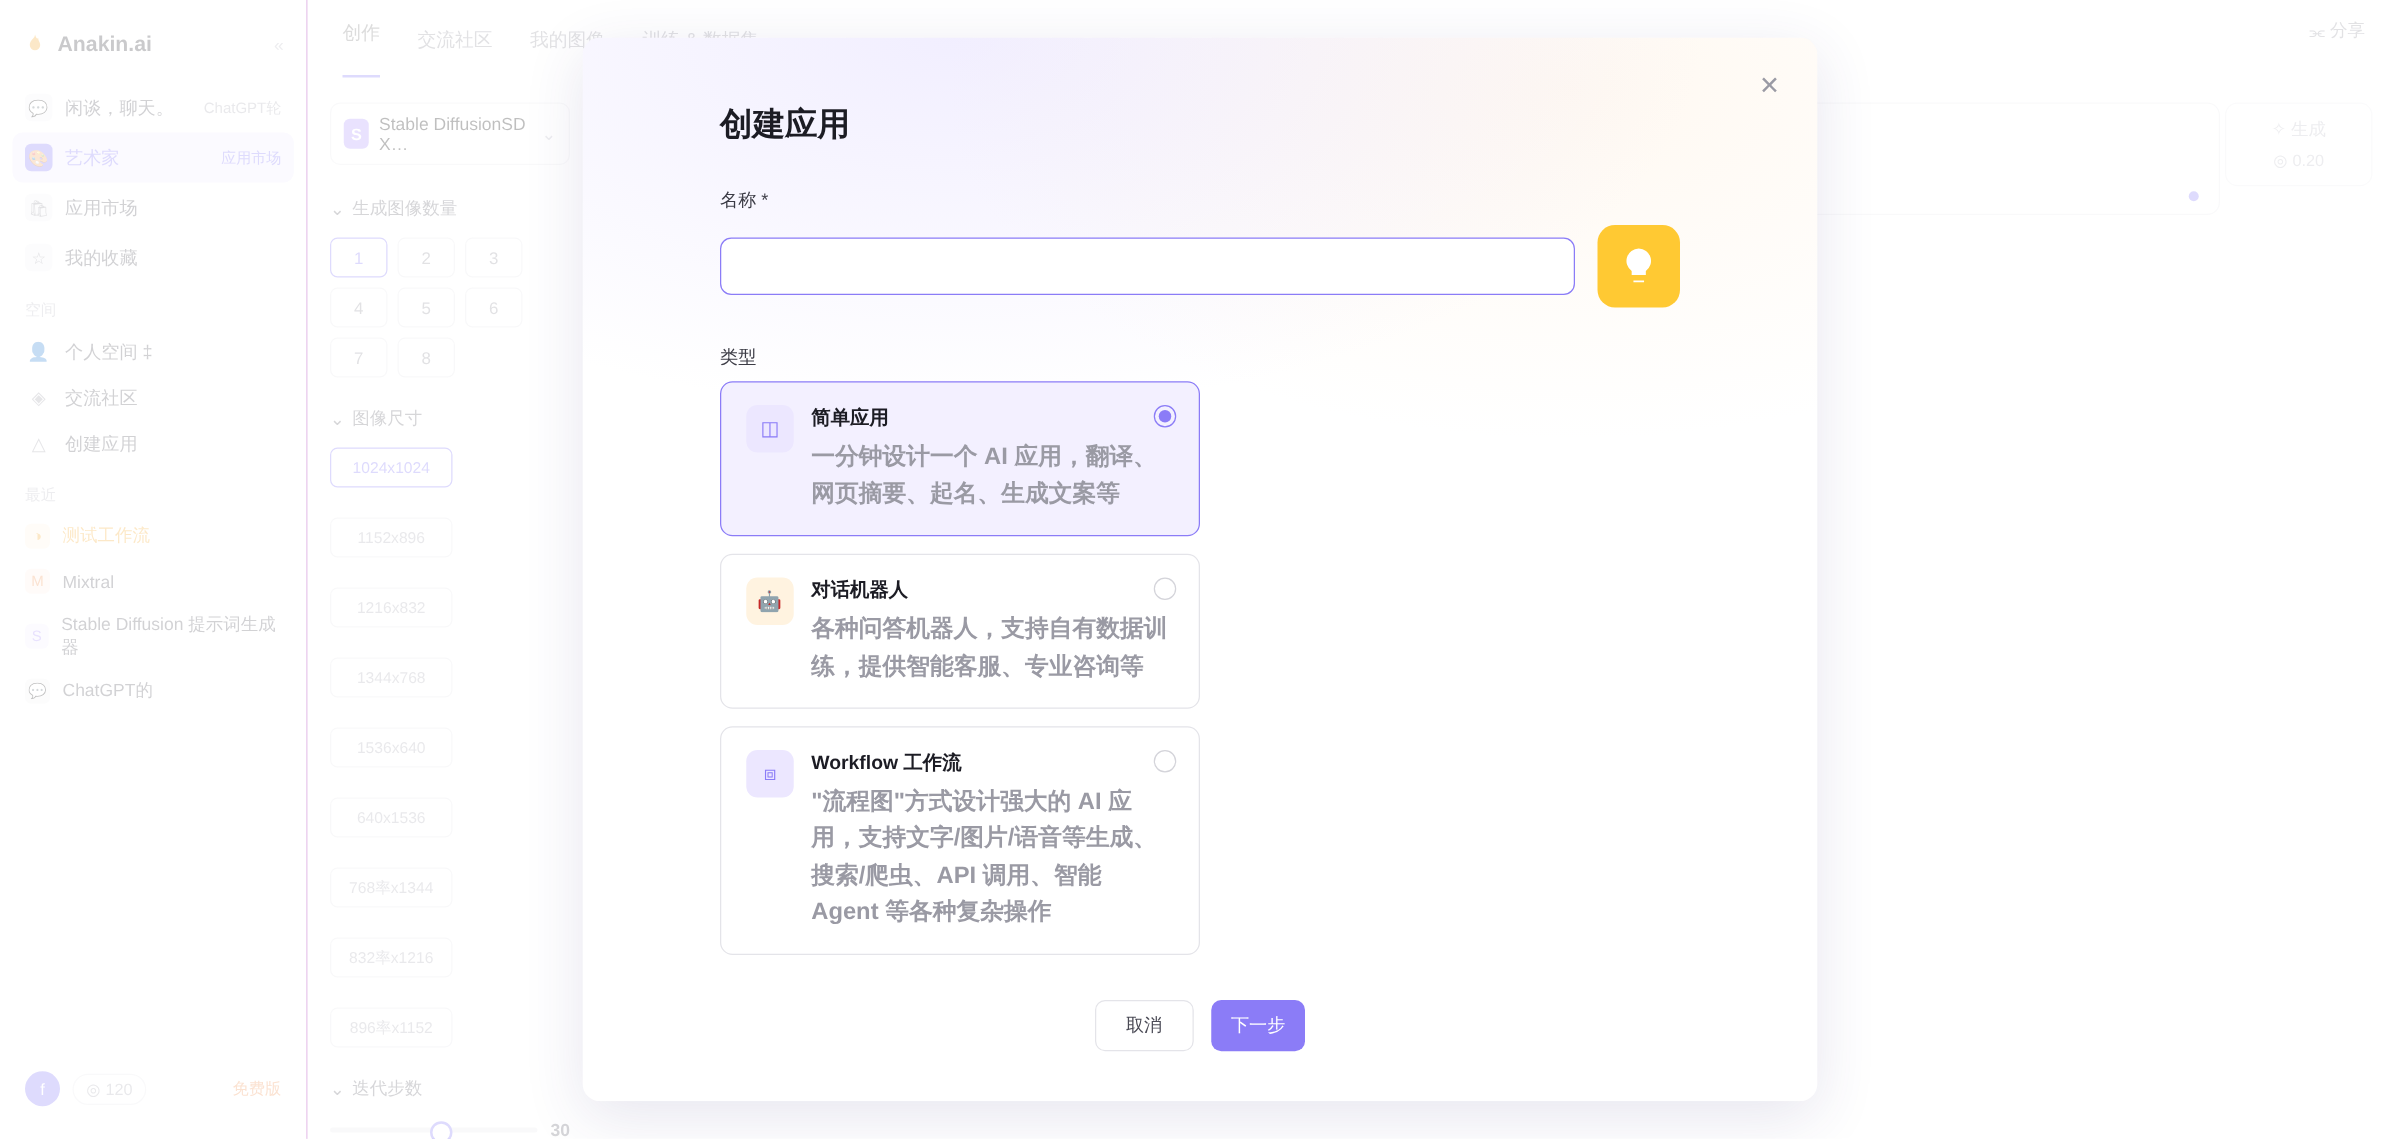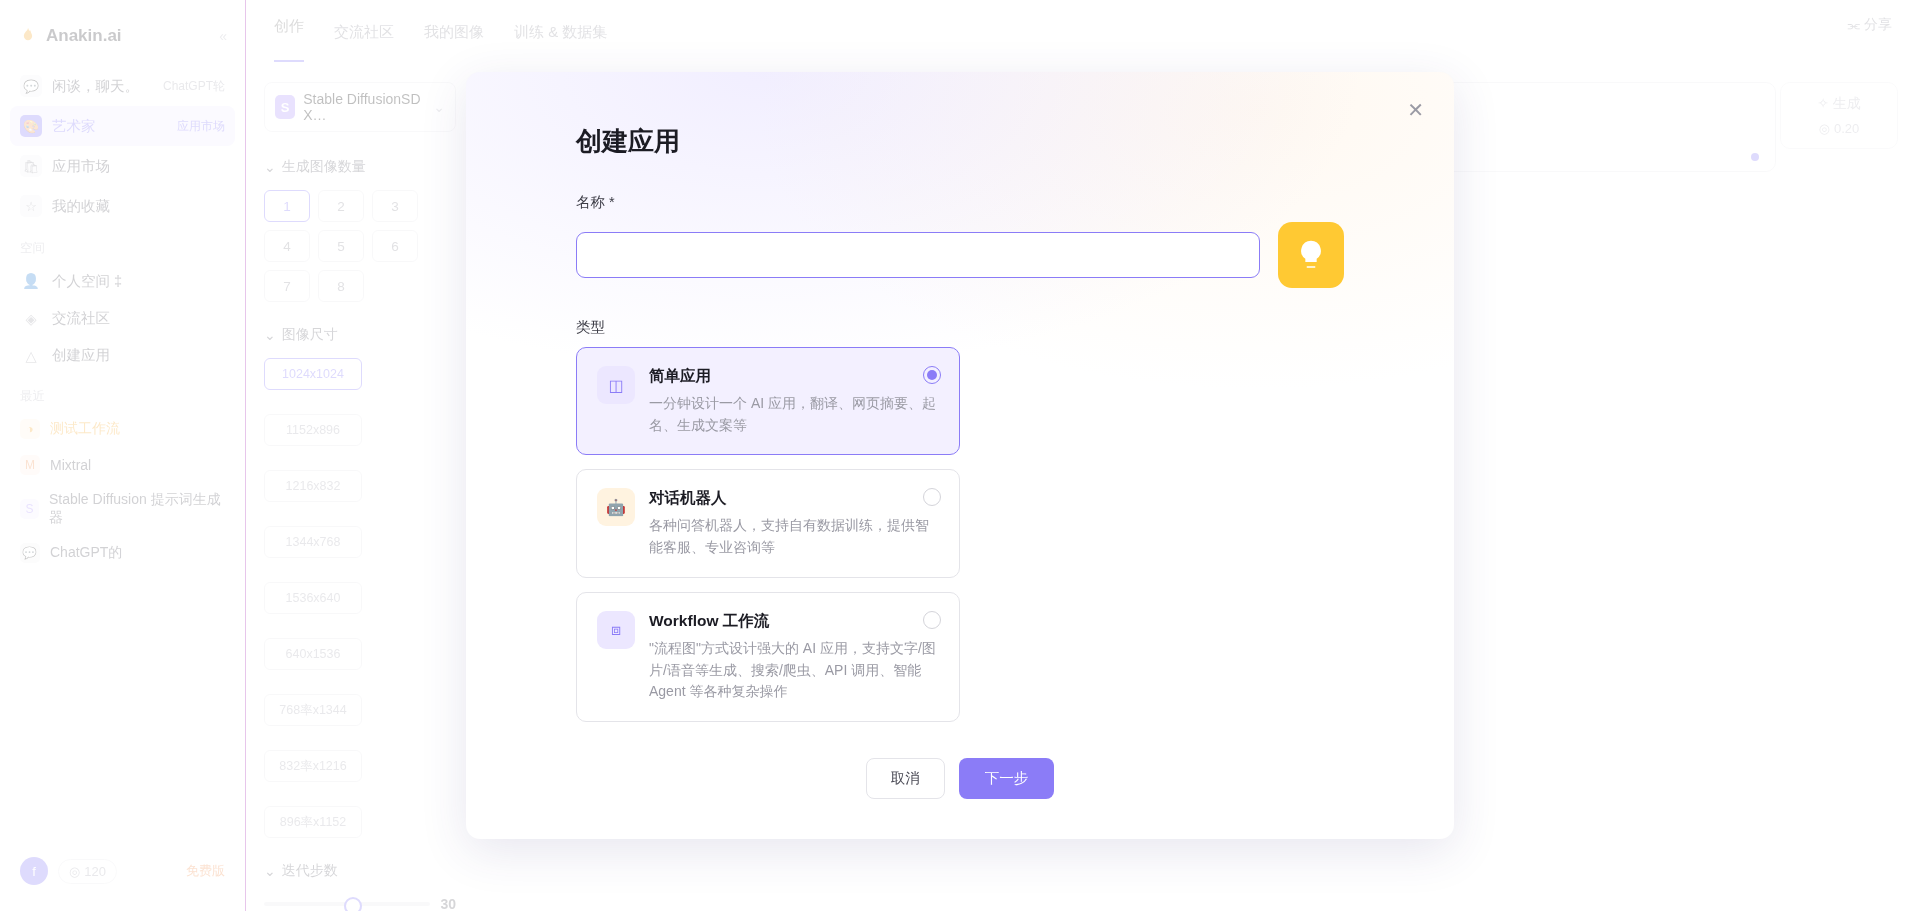--- a/index.html
+++ b/index.html
@@ -70,27 +70,27 @@
 .bulb-box { width: 66px; height: 66px; background: #ffc933; border-radius: 14px; display: flex; align-items: center; justify-content: center; }
 .type-grid { display: flex; flex-wrap: wrap; gap: 14px; }
 .type-card { width: 384px; border: 1px solid #e4e4e9; border-radius: 10px; padding: 18px 20px; display: flex; gap: 14px; position: relative; cursor: pointer; }
 .type-card.selected { background: #f3f0ff; border-color: #8b7cf7; }
 .type-icon { width: 38px; height: 38px; border-radius: 9px; display: flex; align-items: center; justify-content: center; flex-shrink: 0; }
 .type-icon.i1 { background: #ece7ff; color: #8b7cf7; }
 .type-icon.i2 { background: #fff3e0; color: #f5a623; }
 .type-icon.i3 { background: #ece7ff; color: #8b7cf7; }
 .type-body { flex: 1; }
 .type-title { font-size: 15.5px; font-weight: 600; color: #1c1c24; margin-bottom: 6px; }
-.type-desc { font-size: 14px; line-height: 1.55; color: #9a9aa4; }
+.type-desc { font-size: 19px; line-height: 1.55; color: #9a9aa4; font-weight: bold; }
 .radio { position: absolute; top: 18px; right: 18px; width: 18px; height: 18px; border-radius: 50%; border: 1.5px solid #d4d4da; }
 .radio.on { border-color: #8b7cf7; }
 .radio.on::after { content: ''; position: absolute; inset: 3px; background: #8b7cf7; border-radius: 50%; }
 .modal-actions { display: flex; justify-content: center; gap: 14px; margin-top: 36px; }
 .btn-cancel { padding: 10px 24px; border: 1px solid #e4e4e9; background: #fff; border-radius: 8px; font-size: 14.5px; color: #4a4a55; cursor: pointer; }
-.btn-next { padding: 10px 26px; border: none; background: #8b7cf7; color: #fff; border-radius: 8px; font-size: 14.5px; cursor: pointer; font-family: Liberation Serif, serif; }
+.btn-next { padding: 10px 16px; border: none; background: #8b7cf7; color: #fff; border-radius: 8px; font-size: 14.5px; cursor: pointer; font-family: Liberation Serif, serif; }
 </style>
 </head>
 <body>
 
 <div class="bg">
   <div class="sidebar">
     <div class="logo-row">
       <svg class="logo-flame" viewBox="0 0 24 24">
           <path fill="#f5a623" d="M12 2c0 4-5 5-5 10a5 5 0 0010 0c0-3-2-4-2-7 0 0-1 3-3-3z"></path>
         </svg>

